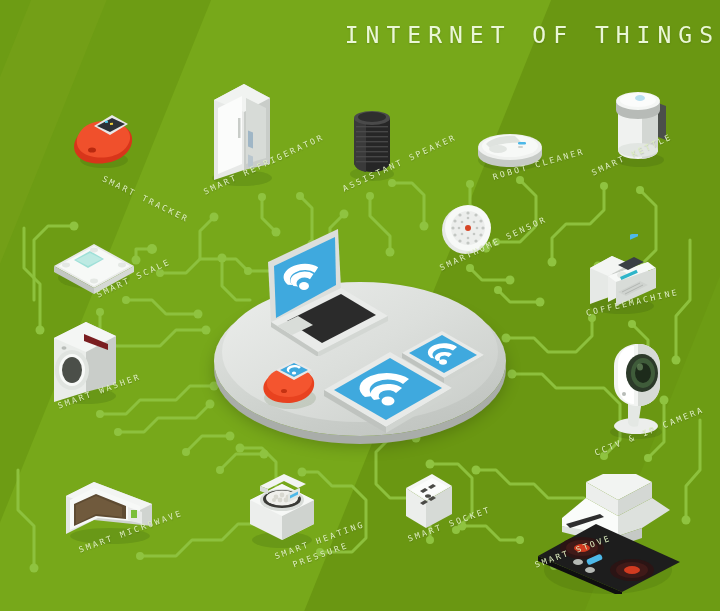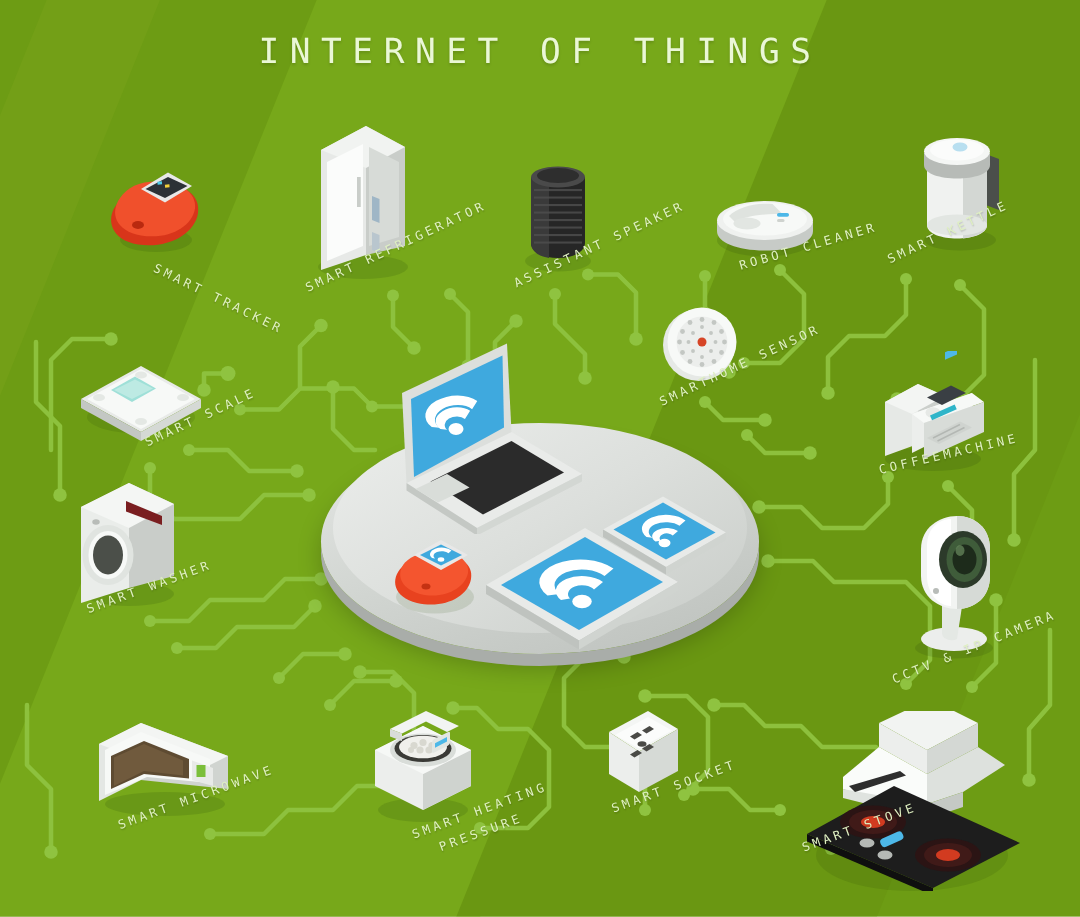--- a/index.html
+++ b/index.html
@@ -27,21 +27,21 @@
     left: 640px; width: 260px; background: #6a9712;
   }
   .bg-band.b3 {
     left: 120px; width: 70px; background: #739f17;
   }
 
   
   .title {
     position: absolute;
     top: 22px; left: 0; width: 720px;
-    text-align: center;
+    text-align: right;
     color: #eaf7d6;
     font-size: 23px;
     letter-spacing: 7px;
     font-weight: 400;
     font-family: "DejaVu Sans Mono", monospace;
     text-shadow: 0 1px 2px rgba(0,0,0,.15);
   }
 
   
   .circuit { position: absolute; top: 0; left: 0; width: 720px; height: 611px; }

